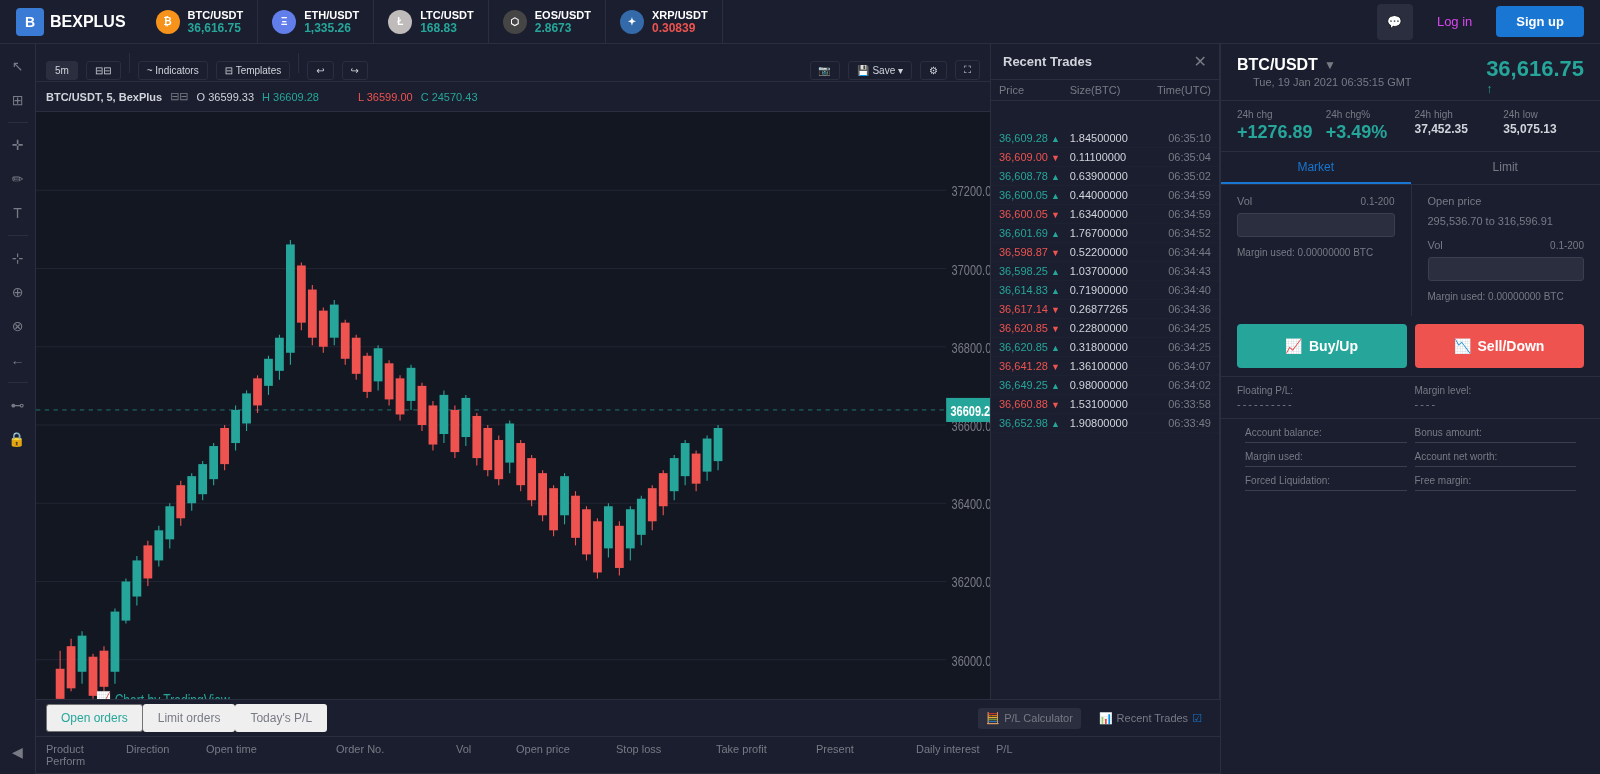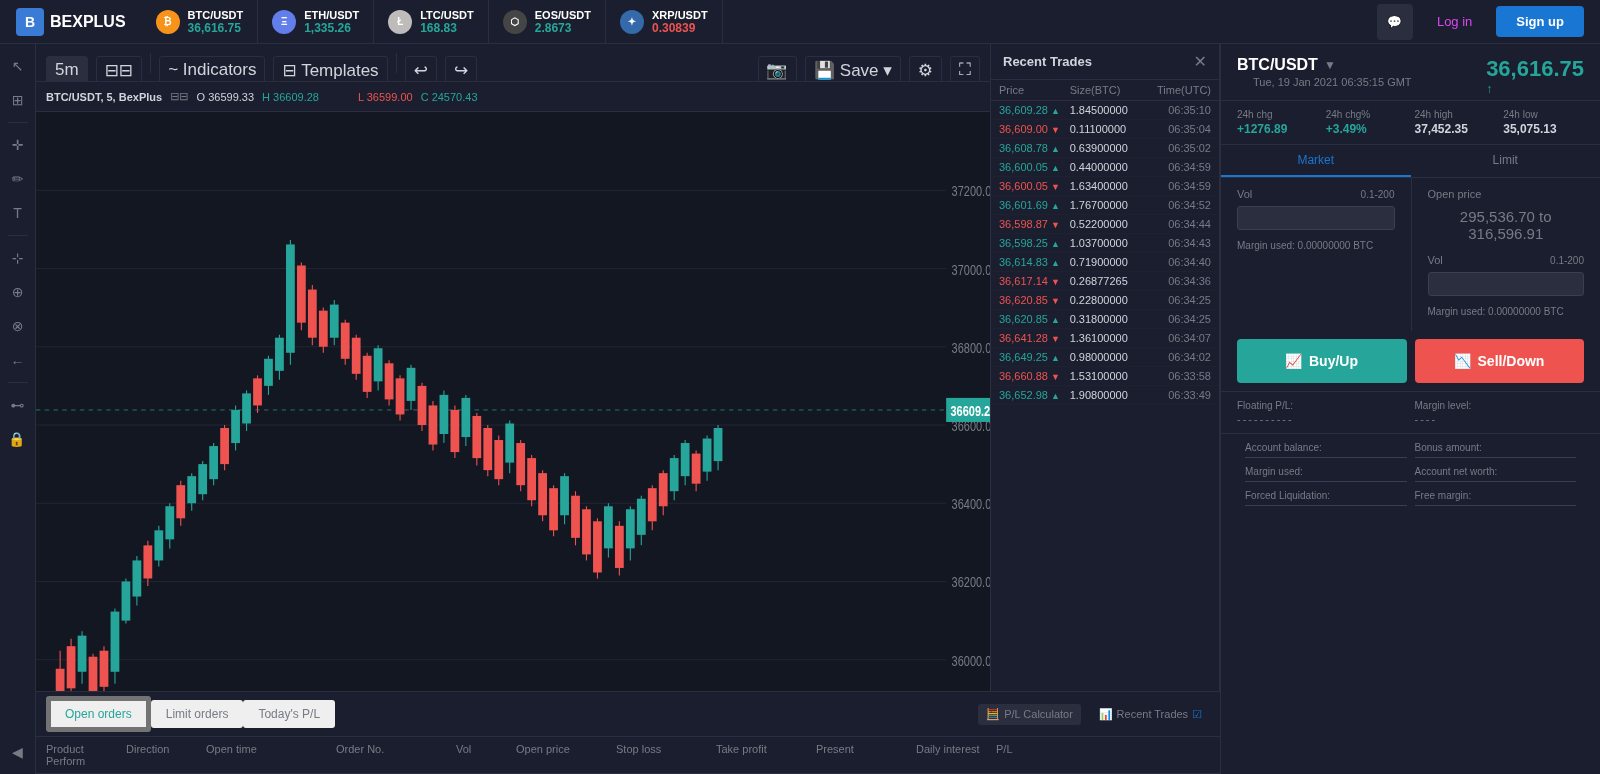--- a/index.html
+++ b/index.html
@@ -31,21 +31,21 @@
     .main { display: flex; height: calc(774px - 44px); }
 
     
     .toolbar { width: 36px; background: #1a1e2e; display: flex; flex-direction: column; align-items: center; padding: 8px 0; gap: 6px; border-right: 1px solid #2a2e3e; }
     .tool-btn { width: 28px; height: 28px; display: flex; align-items: center; justify-content: center; color: #787b86; cursor: pointer; border-radius: 3px; font-size: 14px; }
     .tool-divider { width: 20px; height: 1px; background: #2a2e3e; margin: 2px 0; }
 
     
     .chart-container { flex: 1; display: flex; flex-direction: column; background: #131722; position: relative; }
     .chart-toolbar { display: flex; align-items: center; background: #1a1e2e; padding: 6px 10px; gap: 8px; border-bottom: 1px solid #2a2e3e; height: 38px; }
-    .chart-toolbar-btn { padding: 3px 8px; background: transparent; color: #d1d4dc; border: 1px solid #2a2e3e; border-radius: 3px; cursor: pointer; font-size: 17px; margin-top: 15px; }
+    .chart-toolbar-btn { padding: 3px 8px; background: transparent; color: #d1d4dc; border: 1px solid #2a2e3e; border-radius: 3px; cursor: pointer; font-size: 10px; margin-top: 15px; }
     .chart-toolbar-btn.active { background: #2a2e3e; }
     .chart-toolbar-divider { width: 1px; height: 20px; background: #2a2e3e; }
     .chart-toolbar-right { margin-left: auto; display: flex; align-items: center; gap: 8px; }
     .chart-symbol-bar { display: flex; align-items: center; background: #1a1e2e; padding: 4px 10px; gap: 8px; border-bottom: 1px solid #2a2e3e; height: 30px; font-size: 11px; }
     .chart-symbol { color: #d1d4dc; font-weight: bold; }
     .ohlc-o { color: #d1d4dc; }
     .ohlc-h { color: #26a69a; }
     .ohlc-l { color: #ef5350; padding-left: 31px; }
     .ohlc-c { color: #26a69a; }
     .chart-canvas { flex: 1; position: relative; overflow: hidden; background: #131722; }
@@ -53,37 +53,37 @@
     .timeframe-btn { padding: 2px 8px; color: #787b86; cursor: pointer; border-radius: 3px; font-size: 11px; background: transparent; border: none; }
     .goto-btn { padding: 2px 8px; color: #787b86; cursor: pointer; font-size: 11px; background: transparent; border: none; }
     .time-display { margin-left: auto; color: #787b86; font-size: 11px; }
 
     
     .recent-trades-panel { width: 230px; background: #1a1e2e; border-left: 1px solid #2a2e3e; border-right: 1px solid #2a2e3e; display: flex; flex-direction: column; }
     .panel-header { display: flex; align-items: center; justify-content: space-between; padding: 8px 12px; border-bottom: 1px solid #2a2e3e; }
     .panel-title { color: #d1d4dc; font-size: 13px; font-weight: bold; }
     .close-btn { color: #787b86; cursor: pointer; font-size: 16px; }
     .trades-table-header { display: grid; grid-template-columns: 1fr 1fr 1fr; padding: 4px 8px; border-bottom: 1px solid #2a2e3e; color: #787b86; font-size: 11px; }
-    .trades-list { flex: 1; overflow-y: auto; }
+    .trades-list { flex: 1; overflow-y: auto; margin-top: 28px; }
     .trade-row { display: grid; grid-template-columns: 1fr 1fr 1fr; padding: 3px 8px; font-size: 11px; border-bottom: 1px solid #1d2130; }
     .trade-price-red { color: #ef5350; }
     .trade-price-green { color: #26a69a; }
     .trade-size { color: #d1d4dc; }
     .trade-time { color: #787b86; }
 
     
     .right-panel { width: 380px; background: #1a1e2e; display: flex; flex-direction: column; border-left: 1px solid #2a2e3e; }
     .pair-header { display: flex; align-items: center; justify-content: space-between; padding: 12px 16px 4px; border-bottom: 1px solid #2a2e3e; }
     .pair-name { color: #fff; font-size: 16px; font-weight: bold; display: flex; align-items: center; gap: 4px; }
     .pair-price { color: #26a69a; font-size: 22px; font-weight: bold; display: flex; align-items: center; gap: 4px; }
     .pair-date { color: #787b86; font-size: 11px; padding: 2px 16px 8px; }
     .stats-row { display: grid; grid-template-columns: 1fr 1fr 1fr 1fr; padding: 8px 16px; border-bottom: 1px solid #2a2e3e; gap: 8px; }
     .stat-item { display: flex; flex-direction: column; gap: 2px; }
     .stat-label { color: #787b86; font-size: 10px; }
-    .stat-value-green { color: #26a69a; font-size: 12px; font-weight: bold; }
+    .stat-value-green { color: #26a69a; font-size: 18px; font-weight: bold; }
     .stat-value { color: #d1d4dc; font-size: 12px; font-weight: bold; }
     .order-tabs { display: flex; border-bottom: 1px solid #2a2e3e; }
     .order-tab { flex: 1; padding: 8px; text-align: center; cursor: pointer; color: #787b86; font-size: 12px; border-bottom: 2px solid transparent; }
     .order-tab.active { color: #1976d2; border-bottom: 2px solid #1976d2; }
     .order-form { padding: 10px 16px; display: flex; flex-direction: column; gap: 6px; }
     .form-row { display: flex; align-items: center; justify-content: space-between; }
     .form-label { color: #787b86; font-size: 11px; }
     .form-input { background: #2a2e3e; border: 1px solid #3a3e4e; border-radius: 3px; color: #d1d4dc; padding: 5px 8px; font-size: 11px; width: 160px; }
     .form-hint { color: #787b86; font-size: 10px; }
     .margin-info { color: #787b86; font-size: 10px; padding: 4px 0; }
@@ -93,21 +93,21 @@
     .account-info { padding: 8px 24px; border-top: 1px solid #2a2e3e; display: grid; grid-template-columns: 1fr 1fr; gap: 8px; }
     .account-row { display: flex; flex-direction: column; gap: 2px; }
     .account-label { color: #787b86; font-size: 10px; }
     .account-value { color: #d1d4dc; font-size: 11px; border-bottom: 1px solid #3a3e4e; padding-bottom: 2px; min-width: 80px; }
     .account-value-dashes { color: #787b86; font-size: 11px; letter-spacing: 2px; }
 
     
     .bottom-panel { position: absolute; bottom: 0; left: 36px; right: 380px; background: #1a1e2e; border-top: 1px solid #2a2e3e; }
     .orders-tabs { display: flex; align-items: center; padding: 4px 10px; gap: 0; border-bottom: 1px solid #2a2e3e; }
     .orders-tab { padding: 6px 14px; color: #787b86; cursor: pointer; font-size: 12px; border: 1px solid transparent; border-radius: 3px; }
-    .orders-tab.active { color: #26a69a; border: 5px solid #737373; border-radius: 3px; }
+    .orders-tab.active { color: #26a69a; border: 1px solid #737373; border-radius: 3px; }
     .orders-tab-right { margin-left: auto; display: flex; align-items: center; gap: 10px; }
     .calculator-btn { display: flex; align-items: center; gap: 4px; color: #787b86; cursor: pointer; font-size: 11px; padding: 4px 8px; background: #2a2e3e; border-radius: 3px; }
     .recent-trades-btn { display: flex; align-items: center; gap: 4px; color: #787b86; cursor: pointer; font-size: 11px; padding: 4px 8px; }
     .orders-columns { display: grid; grid-template-columns: 80px 80px 130px 120px 60px 100px 100px 100px 100px 80px 100px; padding: 6px 10px; color: #787b86; font-size: 11px; border-bottom: 1px solid #2a2e3e; }
 
     
     .chart-svg { width: 100%; height: 100%; }
 
     
     ::-webkit-scrollbar { width: 4px; }
@@ -545,21 +545,21 @@
           <span class="form-hint">0.1-200</span>
         </div>
         <input class="form-input" type="text" style="width: 100%;">
         <div class="margin-info">Margin used: 0.00000000 BTC</div>
       </div>
 
       <div class="limit-form">
         <div class="form-row">
           <span class="form-label">Open price</span>
         </div>
-        <div style="color:#787b86; font-size:15px; padding: 2px 0; text-align: center;">295,536.70 to 316,596.91</div>
+        <div style="color:#787b86; font-size:11px; padding: 2px 0;">295,536.70 to 316,596.91</div>
         <div class="form-row" style="margin-top:4px;">
           <span class="form-label">Vol</span>
           <span class="form-hint">0.1-200</span>
         </div>
         <input class="form-input" type="text" style="width: 100%;">
         <div class="margin-info">Margin used: 0.00000000 BTC</div>
       </div>
     </div>
 
     <div class="action-buttons">

